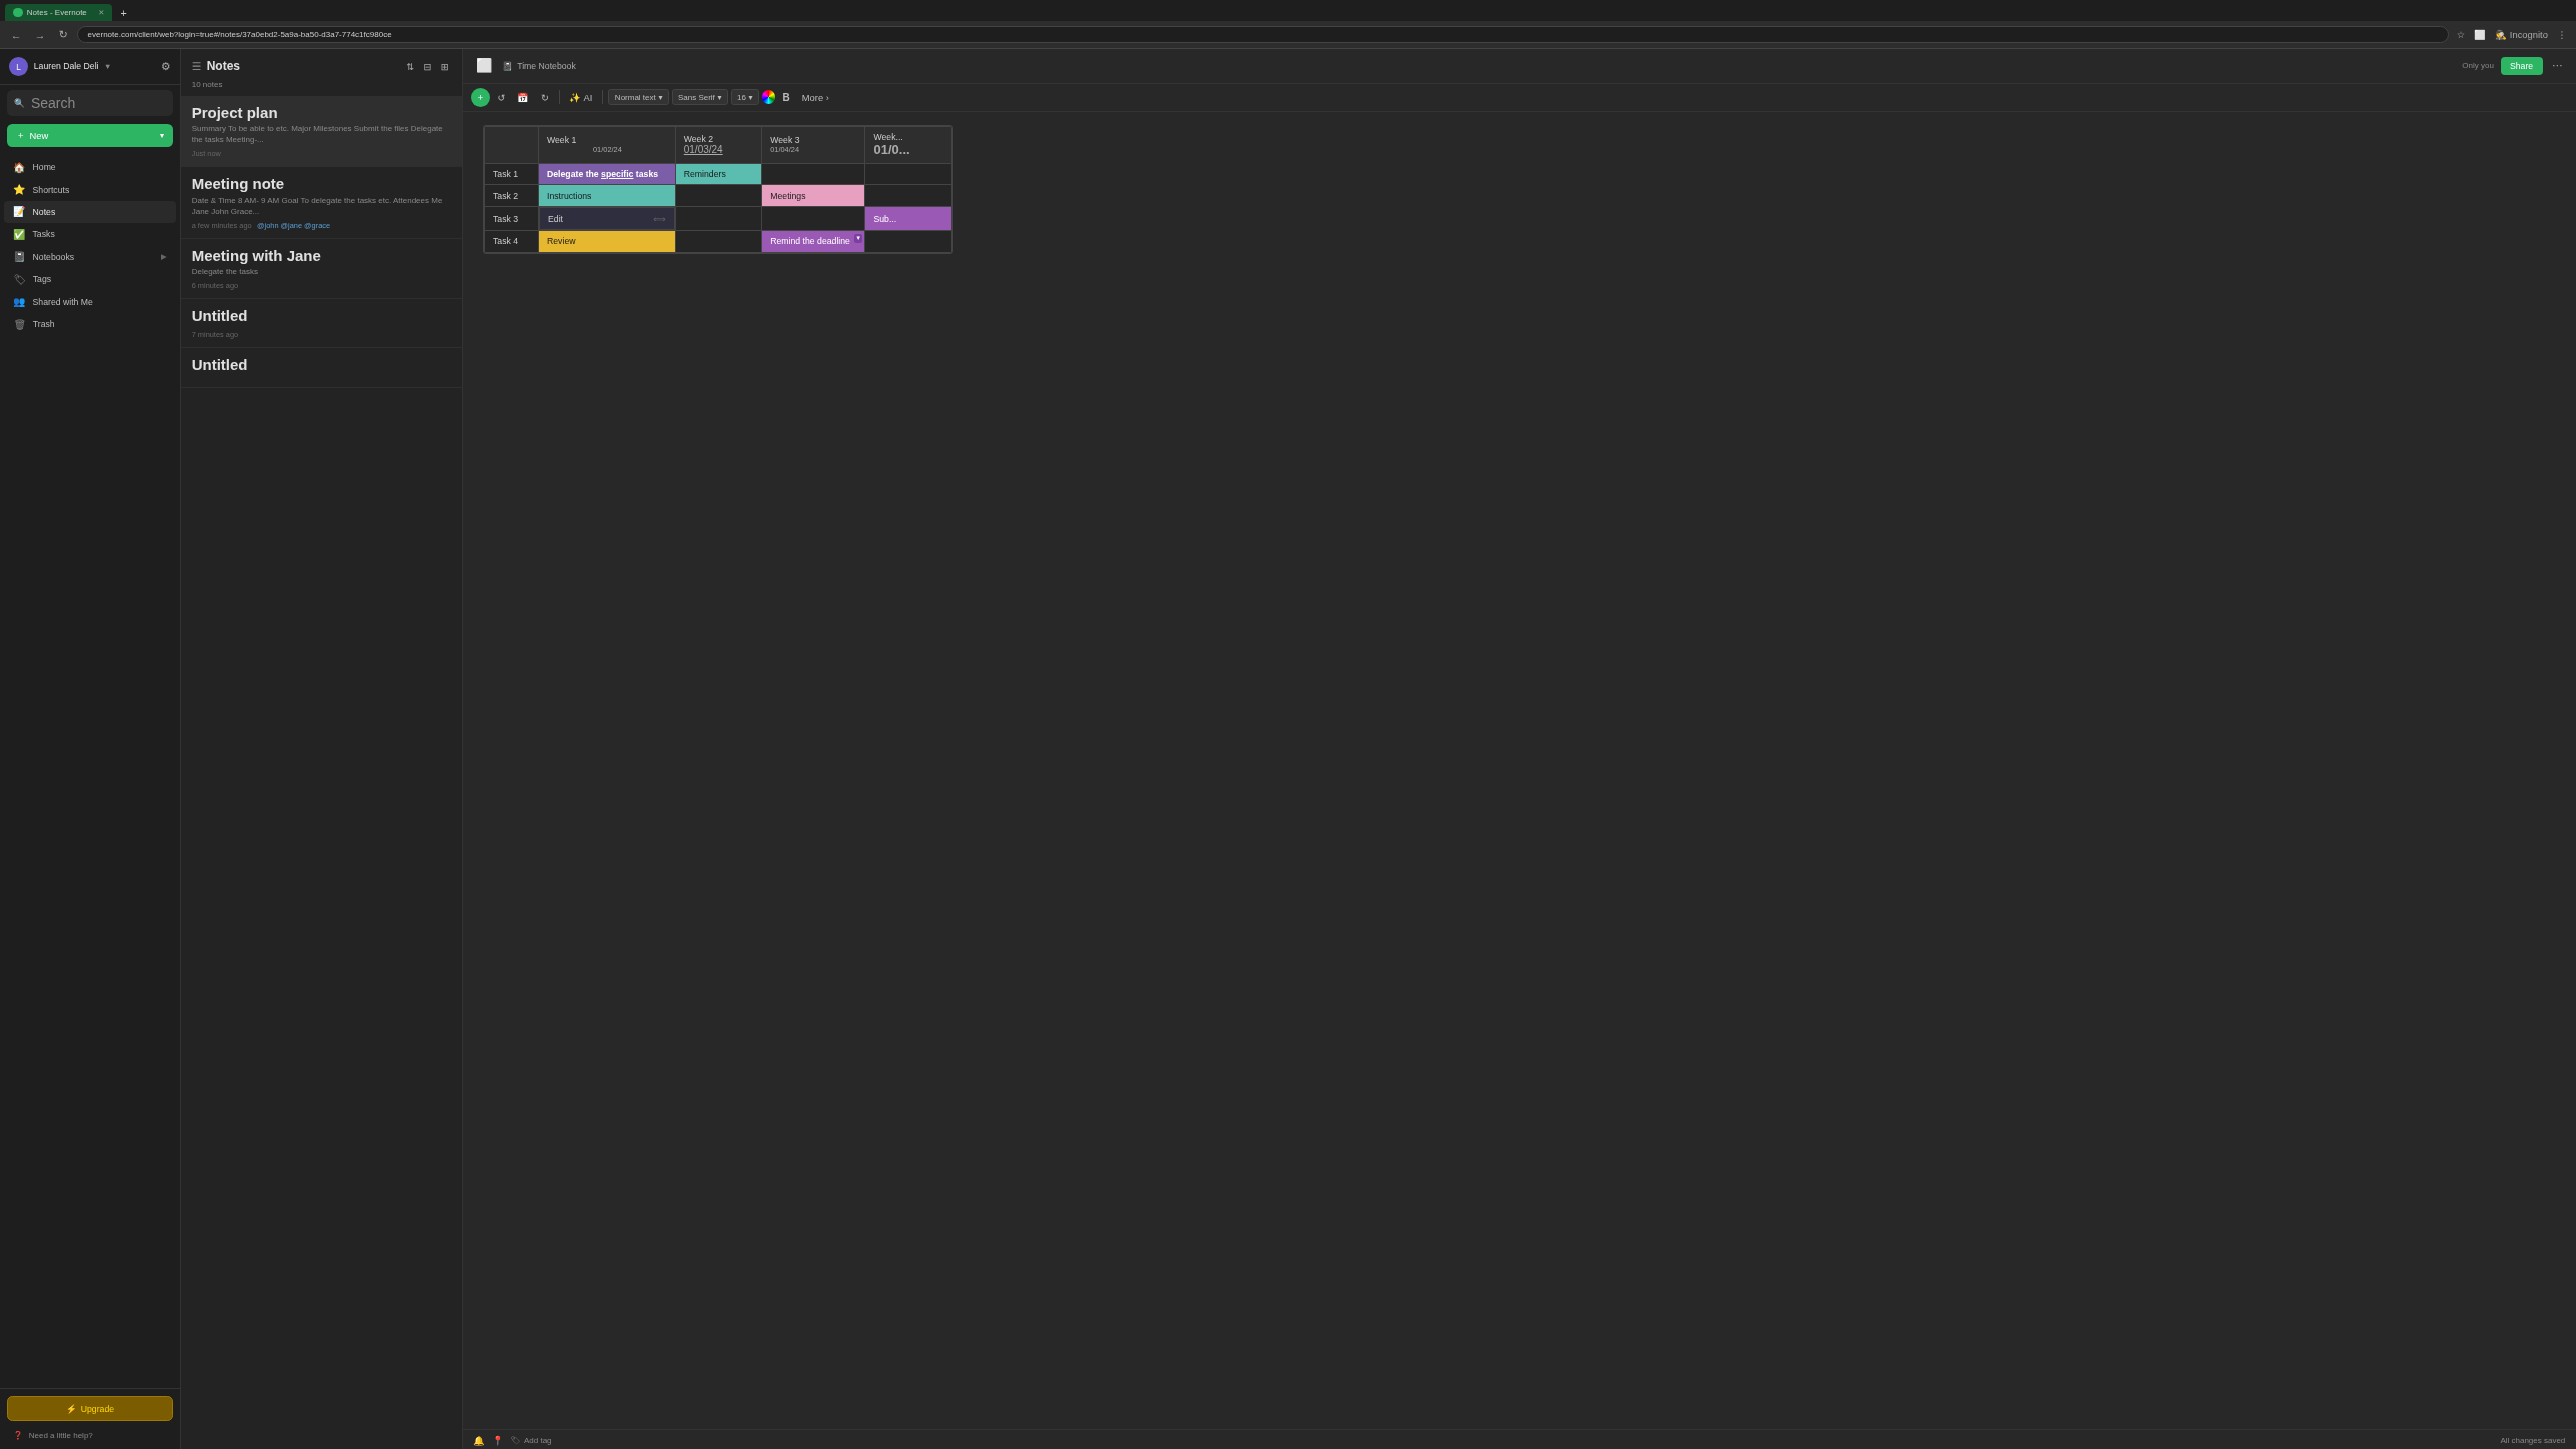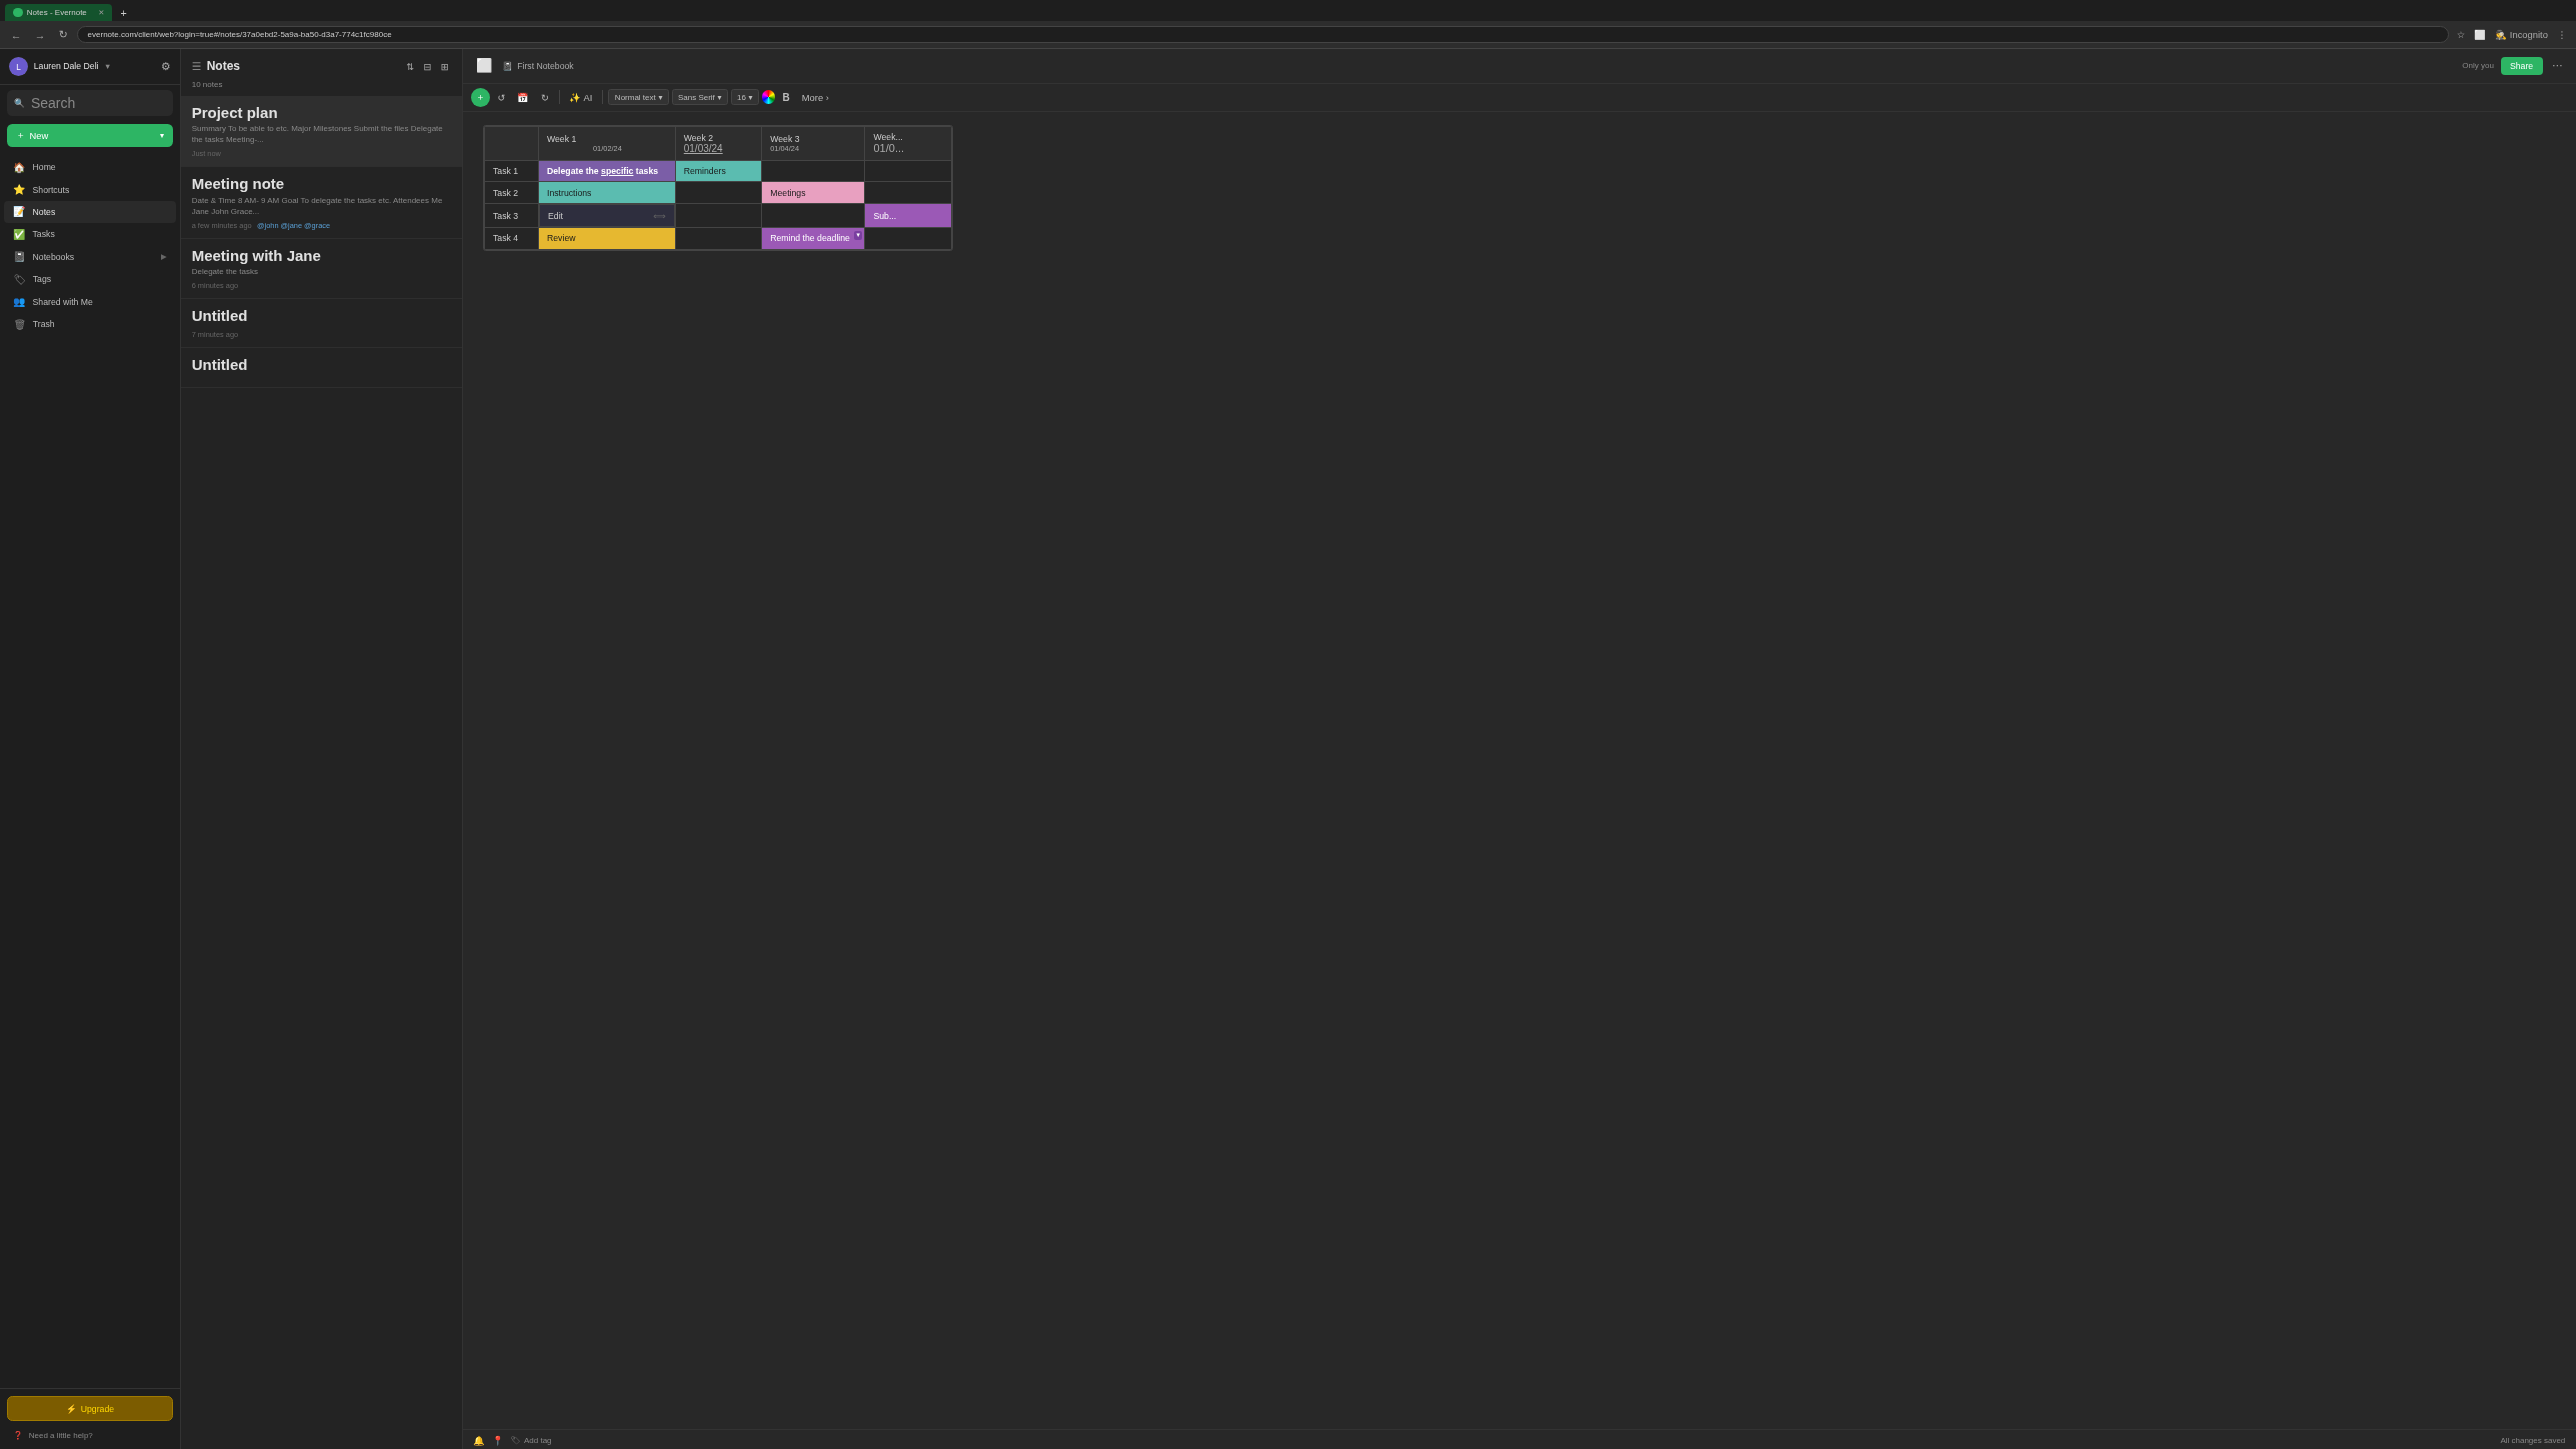--- a/index.html
+++ b/index.html
@@ -350,21 +350,21 @@
     </div>
   </div>
 
   <div class="editor-panel">
 
     <div class="editor-top-bar">
       <div class="editor-top-left">
         <button class="editor-expand-btn">⬜</button>
         <div class="notebook-label">
           <span>📓</span>
-          <span>First Notebook</span>
+          <span>Time Notebook</span>
         </div>
       </div>
       <div class="editor-top-right">
         <span class="visibility-label">Only you</span>
         <button class="share-btn">Share</button>
         <button class="more-btn">⋯</button>
       </div>
     </div>
 
     <div class="editor-toolbar">
@@ -406,21 +406,21 @@
               <th class="col-week">
                 <div>Week 2</div>
                 <div style="font-weight:normal;font-size:10px;color:#aaa;text-decoration:underline;">01/03/24</div>
               </th>
               <th class="col-week">
                 <div>Week 3</div>
                 <div style="font-weight:normal;font-size:7.4px;color:#aaa;">01/04/24</div>
               </th>
               <th class="col-week">
                 <div>Week...</div>
-                <div style="font-weight:normal;font-size:11px;color:#aaa;">01/0...</div>
+                <div style="font-weight:bold;font-size:13px;color:#aaa;">01/0...</div>
               </th>
             </tr>
           </thead>
           <tbody>
             <tr>
               <td class="task-col">Task 1</td>
               <td class="cell-purple"><strong>Delegate the <u>specific</u> tasks</strong></td>
               <td class="cell-teal">Reminders</td>
               <td class="empty-cell"></td>
               <td class="empty-cell"></td>

